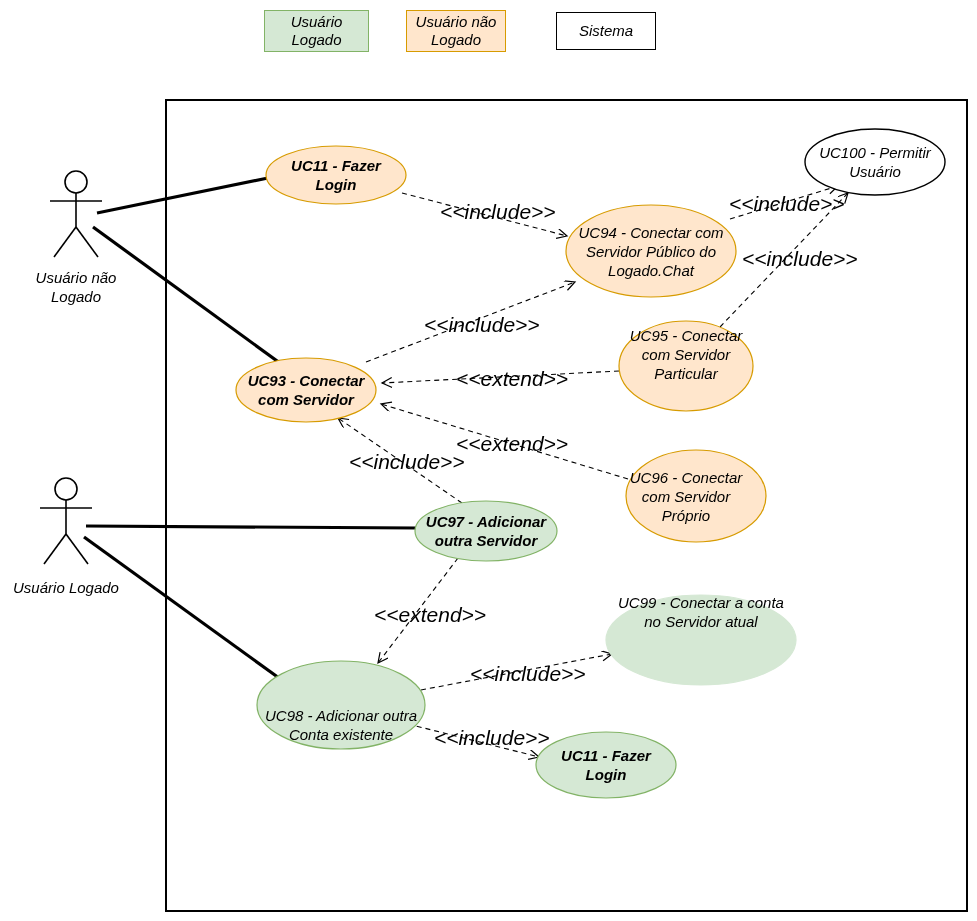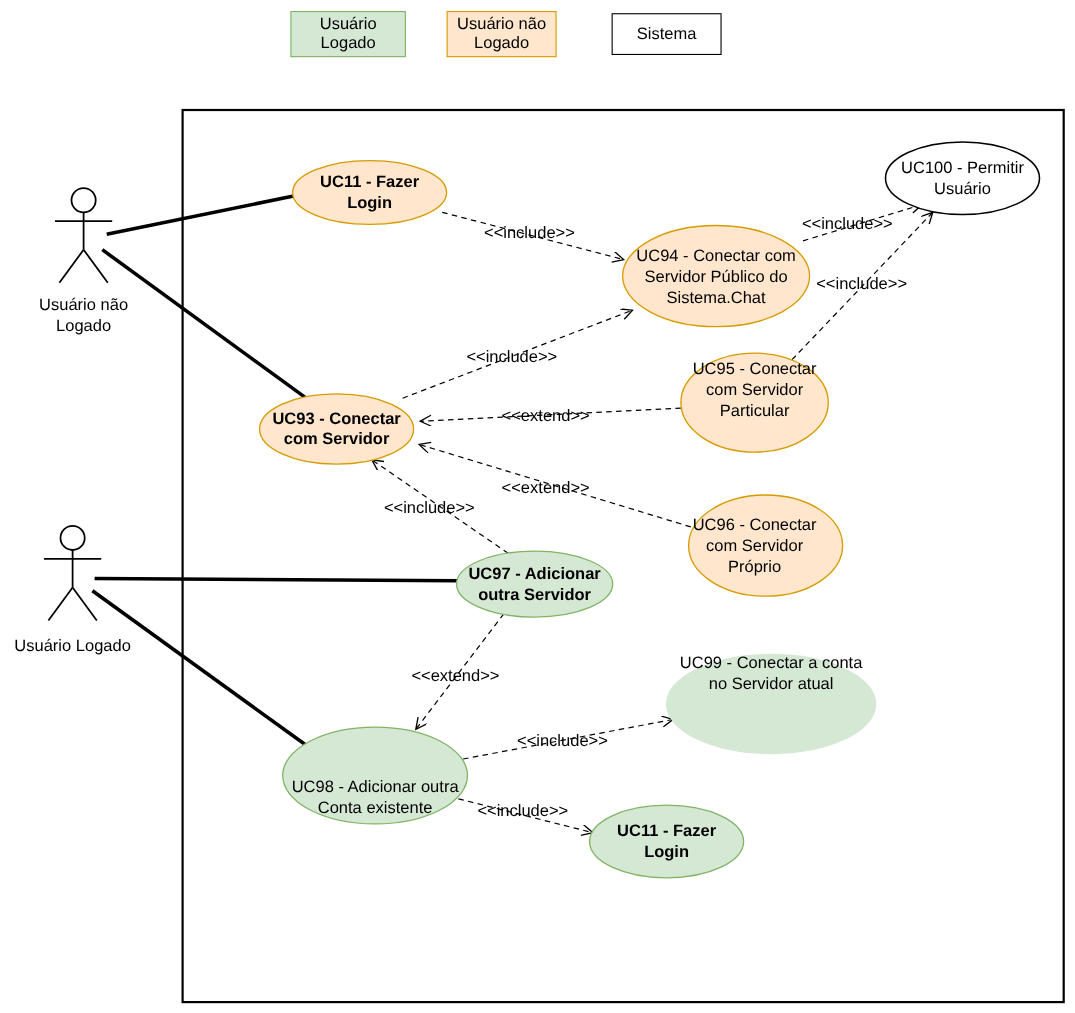--- a/index.html
+++ b/index.html
@@ -14,20 +14,21 @@
     position: relative;
     overflow: hidden;
     color: #000000;
   }
   #diagram-root {
     position: absolute;
     left: 0;
     top: 0;
     width: 977px;
     height: 655px;
+    font-style: italic;
   }
   svg.layer {
     position: absolute;
     left: 0;
     top: 0;
     width: 977px;
     height: 921px;
     overflow: visible;
   }
   .legend-box {
@@ -48,21 +49,21 @@
     line-height: 19px;
     white-space: pre-line;
     display: flex;
     align-items: center;
     justify-content: center;
     pointer-events: none;
   }
   .node-label.bold { font-weight: bold; }
   .edge-label {
     position: absolute;
-    font-size: 15px;
+    font-size: 21px;
     line-height: 18px;
     white-space: nowrap;
     background: transparent;
   }
   .actor-label {
     position: absolute;
     text-align: center;
     font-size: 15px;
     line-height: 19px;
     white-space: pre-line;
@@ -136,21 +137,21 @@
           <line x1="66" y1="534" x2="88" y2="564" stroke="#000000" stroke-width="1.6"></line>
         </g>
       </g>
   </svg>
 
   <div id="node-labels">
       <div class="node-label bold" style="left: 254px; top: 146px; width: 164px; height: 58px;">UC11 - Fazer
 Login</div>
       <div class="node-label" style="left: 554px; top: 205px; width: 194px; height: 92px;">UC94 - Conectar com
 Servidor Público do
-Sistema.Chat</div>
+Logado.Chat</div>
       <div class="node-label" style="left: 793px; top: 129px; width: 164px; height: 66px;">UC100 - Permitir
 Usuário</div>
       <div class="node-label" style="left: 607px; top: 309px; width: 158px; height: 90px;">UC95 - Conectar
 com Servidor
 Particular</div>
       <div class="node-label bold" style="left: 224px; top: 358px; width: 164px; height: 64px; text-align: center;">UC93 - Conectar
 com Servidor</div>
       <div class="node-label" style="left: 604px; top: 450px; width: 164px; height: 92px;">UC96 - Conectar
 com Servidor
 Próprio</div>

